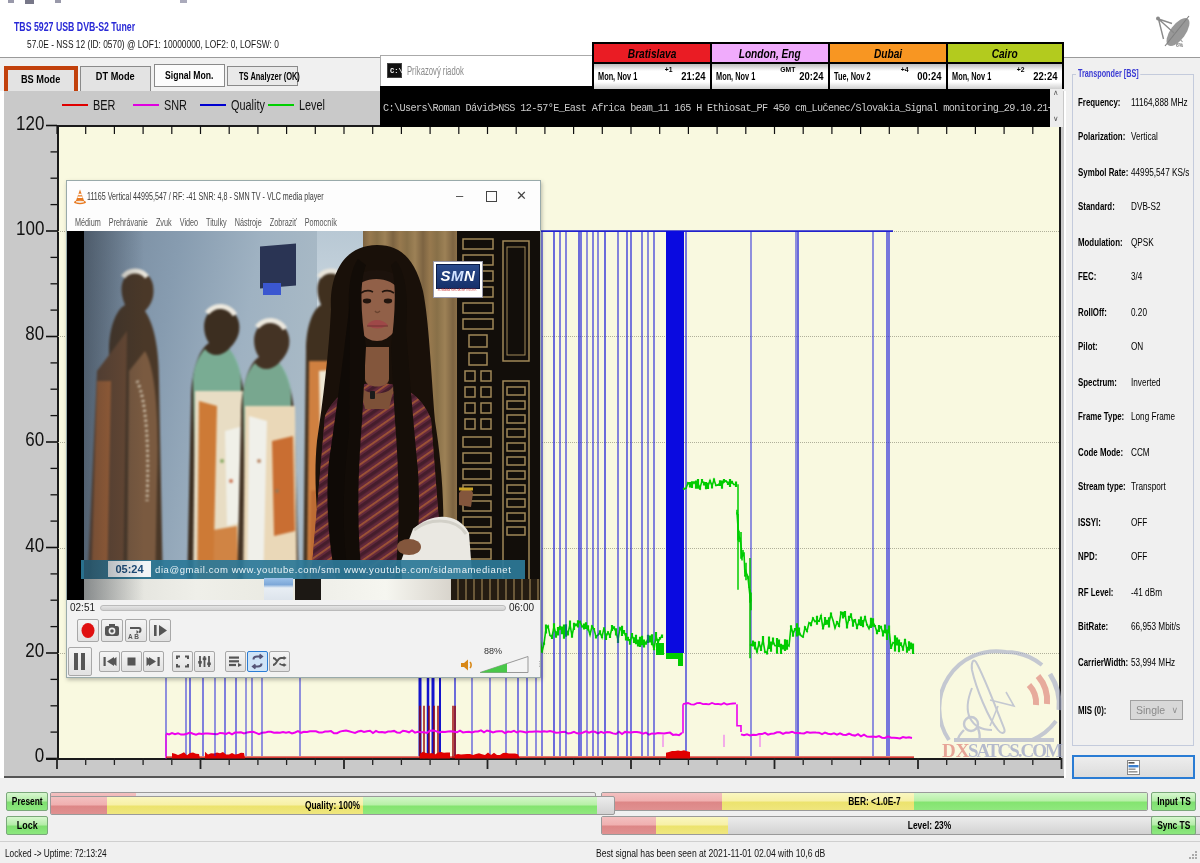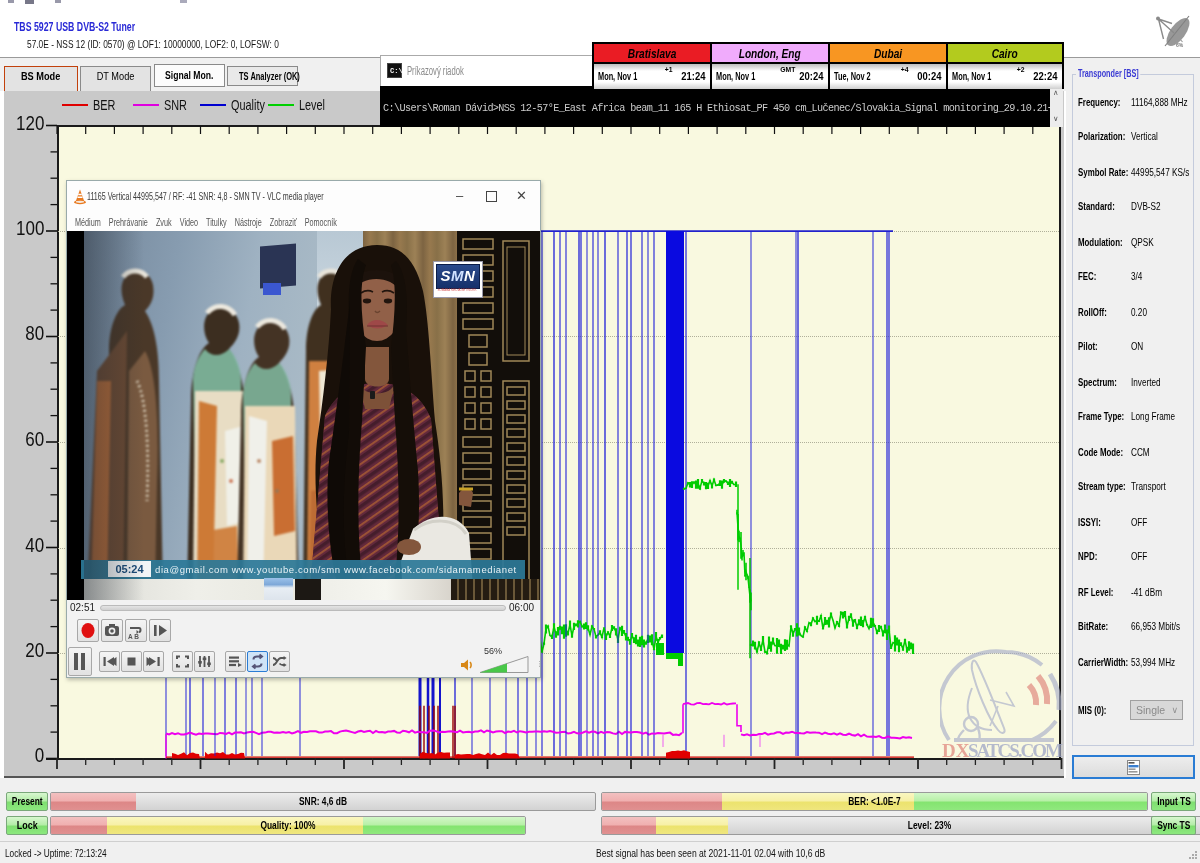--- a/index.html
+++ b/index.html
@@ -22,22 +22,22 @@
   <path d="M6.5 7 L22 21 M6.5 7 L11.5 27 M6.5 7 L20 11.5" stroke="#8a8a8a" stroke-width="1.4" fill="none"></path>
   <circle cx="6" cy="6.5" r="2" fill="#8a8a8a"></circle>
   <path d="M20 30 l2.5 3 M24 28.5 l2.5 3 M28 27 l2.5 3" stroke="#9a9a9a" stroke-width="1.1"></path>
   <text x="24" y="35" font-size="5" fill="#777" font-weight="bold">6%</text>
 </svg>
 
 <div class="abs" style="left:0;top:57px;width:1200px;height:1px;background:#9a9a9a"></div>
 
 <div class="abs" style="left:0;top:58px;width:1066px;height:33px;background:#f0f0f0"></div>
 
-<div class="abs" style="left:4px;top:66px;width:74px;height:36px;background:#e3e3e3;border:1px solid #c2410c;box-sizing:border-box;text-align:center;font-size:11.5px;font-weight:bold;line-height:18px"><span style="display:inline-block;transform:scaleX(0.8)">BS Mode</span></div>
-<div class="abs" style="left:80px;top:66px;width:71px;height:30px;background:#e3e3e3;border:1px solid #8a8a8a;box-sizing:border-box;text-align:center;font-size:11.5px;font-weight:normal;line-height:18px"><span style="display:inline-block;transform:scaleX(0.8)">DT Mode</span></div>
+<div class="abs" style="left:4px;top:66px;width:74px;height:36px;background:#e3e3e3;border:4px solid #c2410c;box-sizing:border-box;text-align:center;font-size:11.5px;font-weight:bold;line-height:18px"><span style="display:inline-block;transform:scaleX(0.8)">BS Mode</span></div>
+<div class="abs" style="left:80px;top:66px;width:71px;height:30px;background:#e3e3e3;border:1px solid #8a8a8a;box-sizing:border-box;text-align:center;font-size:11.5px;font-weight:bold;line-height:18px"><span style="display:inline-block;transform:scaleX(0.8)">DT Mode</span></div>
 <div class="abs" style="left:154px;top:64px;width:71px;height:23px;background:#fcfcfc;border:1px solid #8a8a8a;box-sizing:border-box;text-align:center;font-size:11.5px;font-weight:bold;line-height:21px"><span style="display:inline-block;transform:scaleX(0.75)">Signal Mon.</span></div>
 <div class="abs" style="left:227px;top:66px;width:71px;height:20px;background:#e9e9e9;border:1px solid #8a8a8a;box-sizing:border-box;text-align:center;font-size:11px;font-weight:bold;line-height:18px"><span style="display:inline-block;width:100%;transform:scaleX(0.68);transform-origin:50% 0;white-space:nowrap">TS Analyzer (OK)</span></div>
 
 <div class="abs" style="left:4px;top:91px;width:1060px;height:687px;background:#c9c9c9"></div>
 
 <div class="abs" style="left:62px;top:104px;width:26px;height:2px;background:#e00000"></div>
 <div class="abs" style="left:93px;top:97px;font-size:14.5px;color:#111;transform:scaleX(0.75);transform-origin:0 0">BER</div>
 <div class="abs" style="left:133px;top:104px;width:26px;height:2px;background:#e000e0"></div>
 <div class="abs" style="left:164px;top:97px;font-size:14.5px;color:#111;transform:scaleX(0.75);transform-origin:0 0">SNR</div>
 <div class="abs" style="left:200px;top:104px;width:26px;height:2px;background:#0000d0"></div>
@@ -326,21 +326,21 @@
 </div>
 <div class="bar" style="left:601px;top:792px;width:547px;background:#e8e8e8">
   <div class="zone" style="left:0;width:120px;background:linear-gradient(#f3c0c0 0%,#f0b0b0 45%,#dd8787 55%,#e09090 100%)"></div>
   <div class="zone" style="left:120px;width:192px;background:linear-gradient(#faf7c0 0%,#f7f0a8 45%,#ece36e 55%,#efe67e 100%)"></div>
   <div class="zone" style="left:312px;width:235px;background:linear-gradient(#d2f7c8 0%,#b8f0a8 45%,#84e470 55%,#90e87e 100%)"></div>
   <div class="bartxt">BER: &lt;1.0E-7</div>
 </div>
 <div class="gbtn" style="left:1151px;top:792px;width:45px"><span style="display:inline-block;transform:scaleX(0.8)">Input TS</span></div>
 
 <div class="gbtn" style="left:6px;top:816px"><span style="display:inline-block;transform:scaleX(0.85)">Lock</span></div>
-<div class="bar" style="left:50px;top:816px;width:476px;background:linear-gradient(#ececec,#d2d2d2)">
+<div class="bar" style="left:50px;top:796px;width:565px;background:linear-gradient(#ececec,#d2d2d2)">
   <div class="zone" style="left:0;width:56px;background:linear-gradient(#f3c0c0 0%,#f0b0b0 45%,#dd8787 55%,#e09090 100%)"></div>
   <div class="zone" style="left:56px;width:256px;background:linear-gradient(#faf7c0 0%,#f7f0a8 45%,#ece36e 55%,#efe67e 100%)"></div>
   <div class="zone" style="left:312px;width:234px;background:linear-gradient(#d2f7c8 0%,#b8f0a8 45%,#84e470 55%,#90e87e 100%)"></div>
   <div class="bartxt">Quality: 100%</div>
 </div>
 <div class="bar" style="left:601px;top:816px;width:657px;background:linear-gradient(#ececec,#d2d2d2)">
   <div class="zone" style="left:0;width:54px;background:linear-gradient(#f3c0c0 0%,#f0b0b0 45%,#dd8787 55%,#e09090 100%)"></div>
   <div class="zone" style="left:54px;width:72px;background:linear-gradient(#faf7c0 0%,#f7f0a8 45%,#ece36e 55%,#efe67e 100%)"></div>
   <div class="bartxt">Level: 23%</div>
 </div>
@@ -560,21 +560,21 @@
     <path d="M196 262 C200 256 208 256 210 262 L208 276 L196 274 Z" fill="#83563c"></path>
     <path d="M196 258 L210 258" stroke="#c9a227" stroke-width="3"></path>
   </svg>
 
   <div class="abs" style="left:366px;top:30px;width:48px;height:35px;background:#fff;border:1px solid #99a"></div>
   <div class="abs" style="left:369px;top:33px;width:42px;height:23px;background:linear-gradient(#2a4a8c,#16306a);border:1px solid #0a1c48;text-align:center;font-weight:bold;font-style:italic;font-size:15px;color:#fff;line-height:22px;letter-spacing:0.5px">S<span style="color:#cfe0ff">M</span>N</div>
   <div class="abs" style="left:369px;top:57px;width:42px;text-align:center;font-size:3px;color:#c33;opacity:0.85;transform:scaleY(0.9)">SOMABA MEDIA NETWORK</div>
 
   <div class="abs" style="left:14px;top:329px;width:444px;height:19px;background:#2c7898;opacity:0.93"></div>
   <div class="abs" style="left:41px;top:330px;width:43px;height:16px;background:#f2f4f6;text-align:center;font-size:11px;color:#1b4a78;font-weight:bold;line-height:16px">05:24</div>
-  <div class="abs" style="left:88px;top:333px;font-size:9.5px;color:#e8f2f6;letter-spacing:0.6px;white-space:nowrap;overflow:hidden;width:368px">dia@gmail.com www.youtube.com/smn www.facebook.com/sidamamedianet</div>
+  <div class="abs" style="left:88px;top:333px;font-size:9.5px;color:#e8f2f6;letter-spacing:0.6px;white-space:nowrap;overflow:hidden;width:368px">dia@gmail.com www.youtube.com/smn www.youtube.com/sidamamedianet</div>
 
   <div class="abs" style="left:17px;top:348px;width:283px;height:21px;background:linear-gradient(90deg,#dcdcd6,#efefe9 40%,#e4e4da)"></div>
   <div class="abs" style="left:197px;top:347px;width:29px;height:22px;background:linear-gradient(#9cc2ea,#7ea8d8 30%,#e8eef4 45%,#dde4ec)"></div>
   <div class="abs" style="left:228px;top:348px;width:26px;height:21px;background:#1c1814"></div>
   <div class="abs" style="left:254px;top:348px;width:130px;height:21px;background:linear-gradient(90deg,#efefe9,#f6f6f0 50%,#d8d4cc)"></div>
   <div class="abs" style="left:384px;top:348px;width:89px;height:21px;background:repeating-linear-gradient(90deg,#241c12 0 6px,#6a5838 6px 8px)"></div>
 </div>
 
 <div class="abs" style="left:70px;top:602px;font-size:10px;color:#222">02:51</div>
 <div class="abs" style="left:100px;top:605px;width:406px;height:6px;background:linear-gradient(#e4e4e4,#d0d0d0);border:1px solid #bbb;border-radius:3px;box-sizing:border-box"></div>
@@ -660,14 +660,14 @@
     </svg></div>
 
 <svg class="abs" style="left:459px;top:657px" width="17" height="16" viewBox="0 0 17 16">
     <path d="M2 6 H5 L9 2.5 V13.5 L5 10 H2 Z" fill="#d88818"></path>
     <path d="M11 5 C12.5 6.5 12.5 9.5 11 11" stroke="#d88818" stroke-width="1.6" fill="none"></path>
   </svg>
 <svg class="abs" style="left:479px;top:655px" width="50" height="19" viewBox="0 0 50 19">
     <path d="M1 17.5 L49 17.5 L49 1.5 Z" fill="#f4f4f4" stroke="#999" stroke-width="1"></path>
     <path d="M1 17.5 L28 17.5 L28 8.4 Z" fill="#49c749"></path>
   </svg>
-<div class="abs" style="left:484px;top:646px;font-size:9px;color:#333">56%</div>
+<div class="abs" style="left:484px;top:646px;font-size:9px;color:#333">88%</div>
 <div class="abs" style="left:536px;top:660px;font-size:7px;color:#888">⋮</div>
 
 </body></html>

